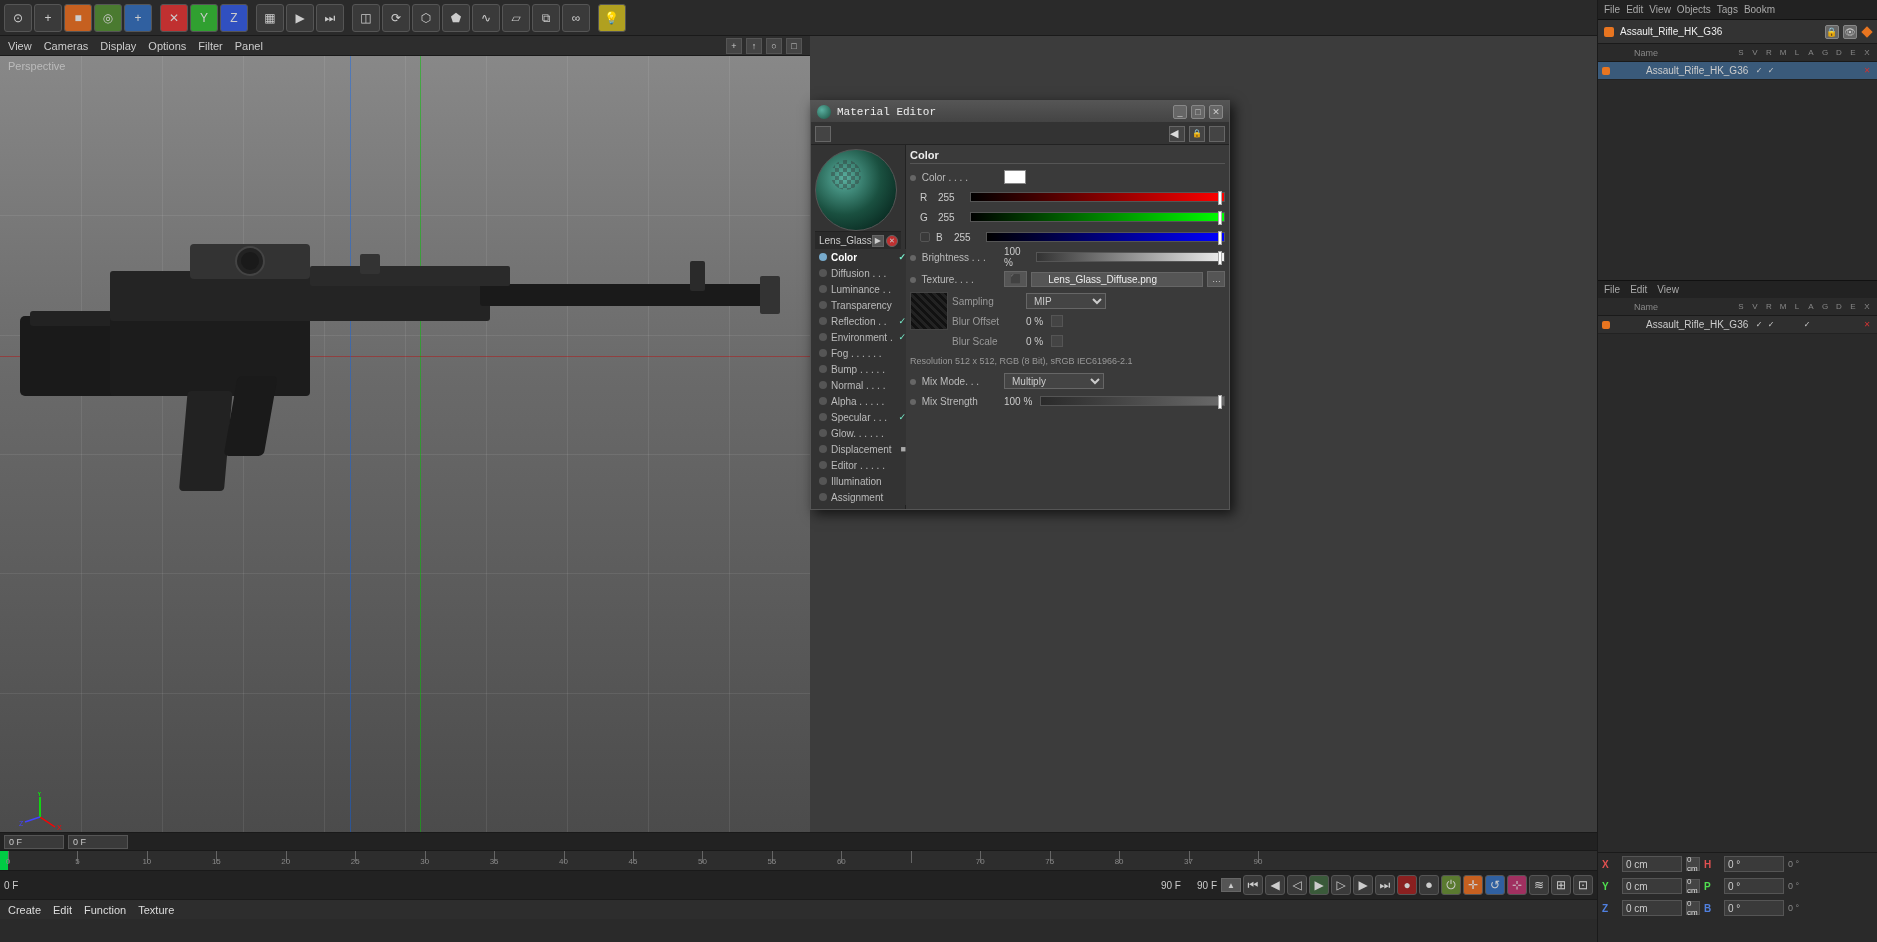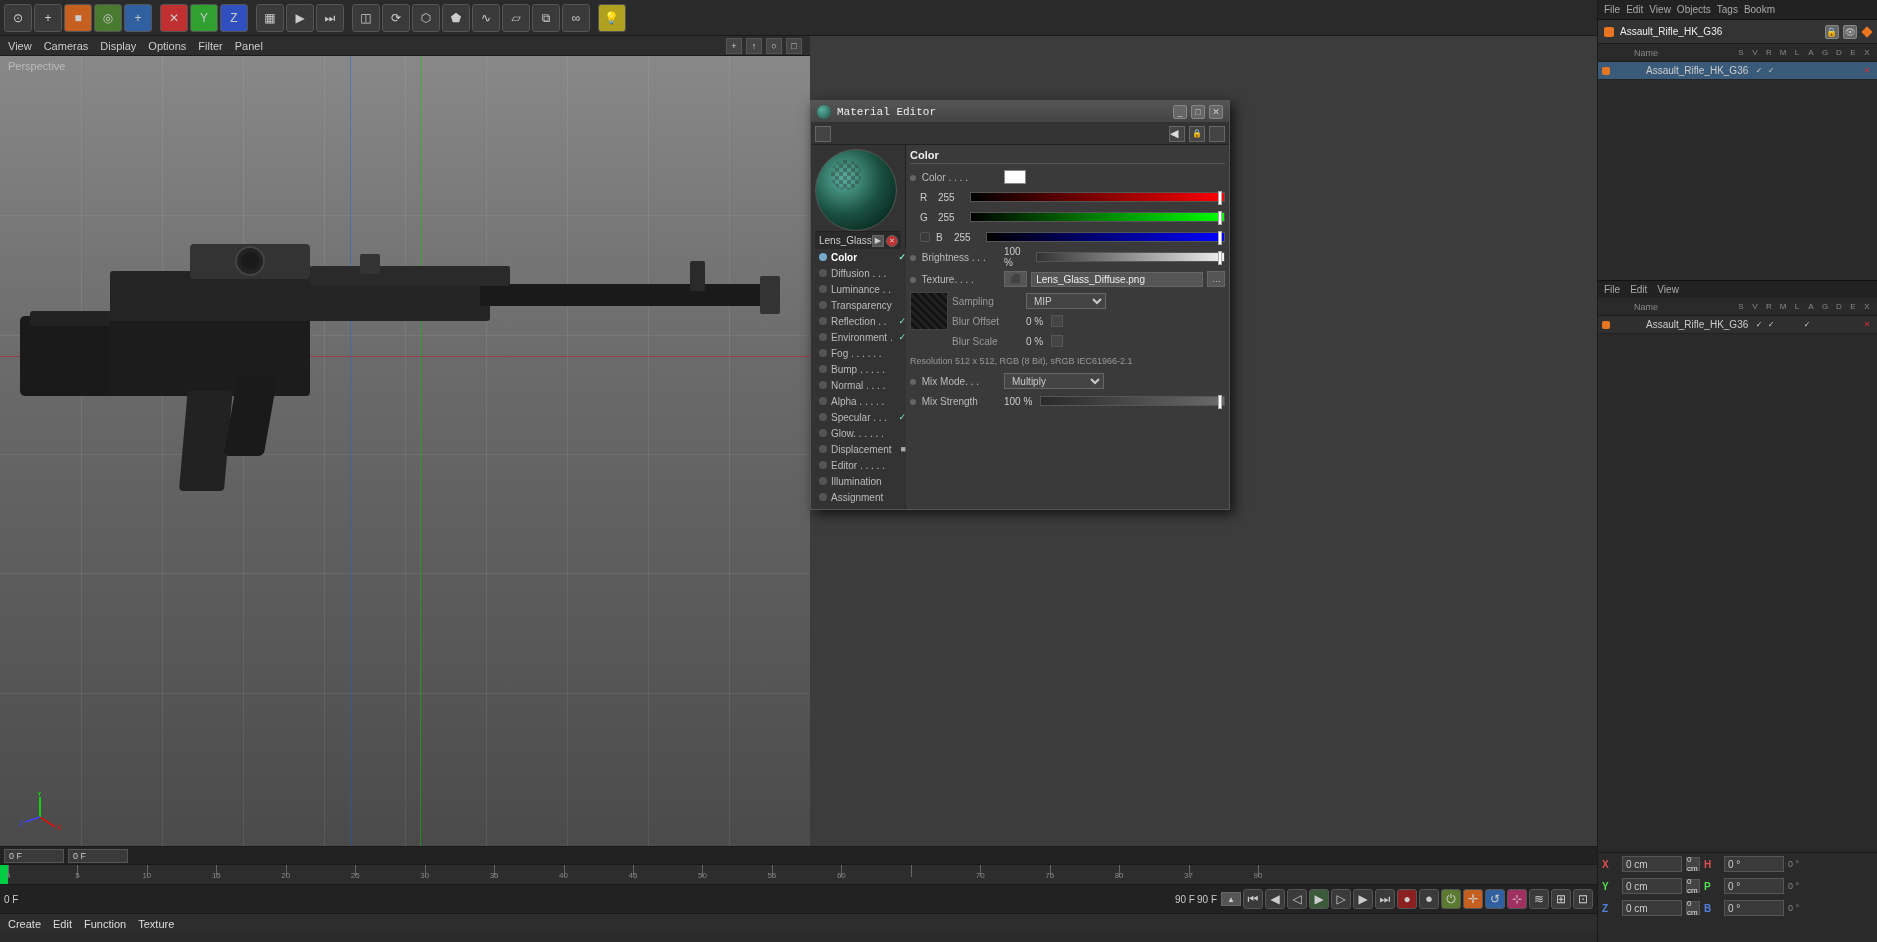--- a/index.html
+++ b/index.html
@@ -176,21 +176,21 @@
       width: 12px;
       text-align: center;
       font-size: 8px;
     }
 
     
     #bottom-area {
       position: absolute;
       bottom: 0; left: 0;
       right: 280px;
-      height: 96px;
+      height: 110px;
       background: #2a2a2a;
       border-top: 1px solid #1a1a1a;
     }
     #timeline-bar {
       height: 18px;
       background: #222;
       display: flex;
       align-items: center;
       padding: 0 4px;
       border-bottom: 1px solid #1a1a1a;
@@ -449,21 +449,21 @@
       font-size: 9px;
       padding: 2px 5px;
       cursor: pointer;
     }
     .texture-name {
       flex: 1;
       background: #555;
       border: 1px solid #666;
       color: #eee;
       font-size: 10px;
-      padding: 1px 4px;
+      padding: 1px 16px;
       height: 15px;
       display: flex;
       align-items: center;
     }
     .texture-more-btn {
       background: #555;
       border: 1px solid #666;
       color: #ccc;
       font-size: 9px;
       padding: 2px 4px;
@@ -992,21 +992,21 @@
       <div class="tick tick-major" style="left: 1188.56px;"></div>
       <div class="tick-label" style="left: 1188.56px;">37</div>
       <div class="tick tick-major" style="left: 1258px;"></div>
       <div class="tick-label" style="left: 1258px;">90</div>
   </div>
 
   <div id="transport-bar">
     <div style="display:flex;align-items:center;gap:4px;flex:1;">
       <span style="font-size:10px;color:#ccc;">0 F</span>
       <div style="flex:1;"></div>
-      <div style="display:flex;gap:2px;align-items:center;">
+      <div style="display:flex;gap:16px;align-items:center;">
         <span style="font-size:10px;color:#ccc;">90 F</span>
         <span style="font-size:10px;color:#ccc;">90 F</span>
       </div>
       <div style="width:20px;height:14px;background:#555;border:1px solid #666;display:flex;align-items:center;justify-content:center;font-size:8px;color:#ccc;">▲</div>
     </div>
 
     <div style="display:flex;gap:2px;margin:0 auto;">
       <div class="toolbar-btn" style="width:20px;height:20px;">⏮</div>
       <div class="toolbar-btn" style="width:20px;height:20px;">◀</div>
       <div class="toolbar-btn" style="width:20px;height:20px;">◁</div>

